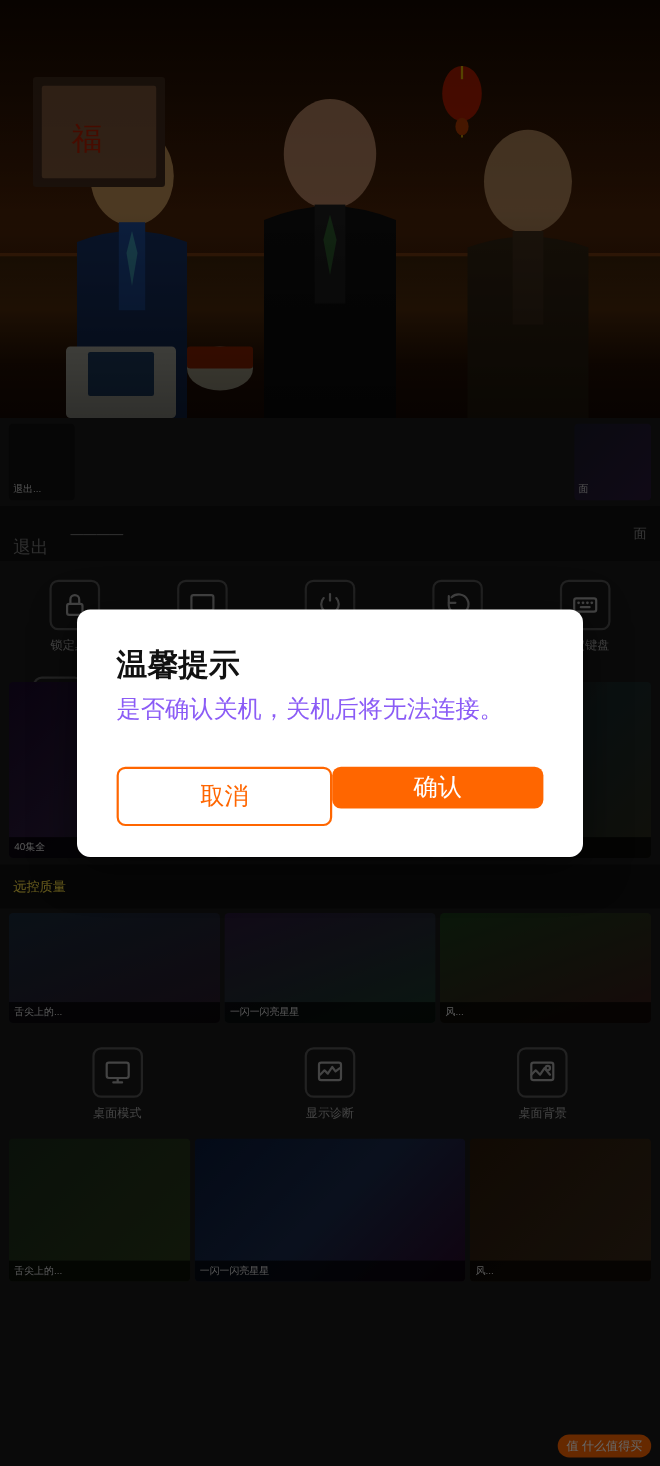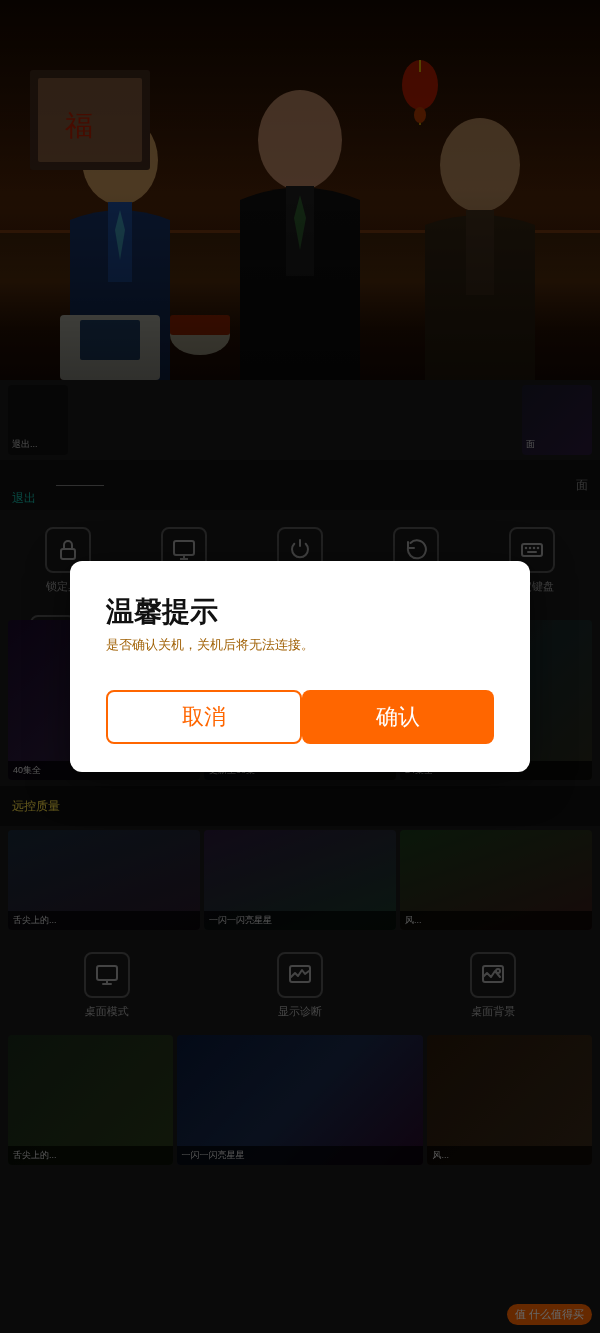--- a/index.html
+++ b/index.html
@@ -88,22 +88,22 @@
       top: 460px;
       left: 0; right: 0;
       height: 50px;
       background: #111;
       display: flex;
       align-items: center;
       padding: 0 12px;
     }
 
     .action-link {
-      color: #14b8a6;
-      font-size: 12px;
+      color: #737373;
+      font-size: 16px;
       margin-right: 20px;
       margin-top: 27px;
     }
 
     
     .tool-bar {
       position: absolute;
       top: 510px;
       left: 0; right: 0;
       height: 100px;
@@ -262,22 +262,22 @@
     }
 
     .modal-title {
       font-size: 28px;
       font-weight: bold;
       color: #111;
       margin-bottom: 4px;
     }
 
     .modal-message {
-      font-size: 13px;
-      color: #a16207;
+      font-size: 22px;
+      color: #8b5cf6;
       margin-bottom: 36px;
       line-height: 1.5;
     }
 
     .modal-buttons {
       display: flex;
     }
 
     .btn-cancel {
       flex: 1;
@@ -286,21 +286,21 @@
       background: white;
       color: #ff6600;
       font-size: 22px;
       border-radius: 8px;
       cursor: pointer;
       font-family: inherit;
     }
 
     .btn-confirm {
       flex: 1;
-      height: 54px;
+      height: 38px;
       border: none;
       background: #ff6600;
       color: white;
       font-size: 22px;
       border-radius: 8px;
       cursor: pointer;
       font-family: inherit;
     }
 
     .scene-bg {

